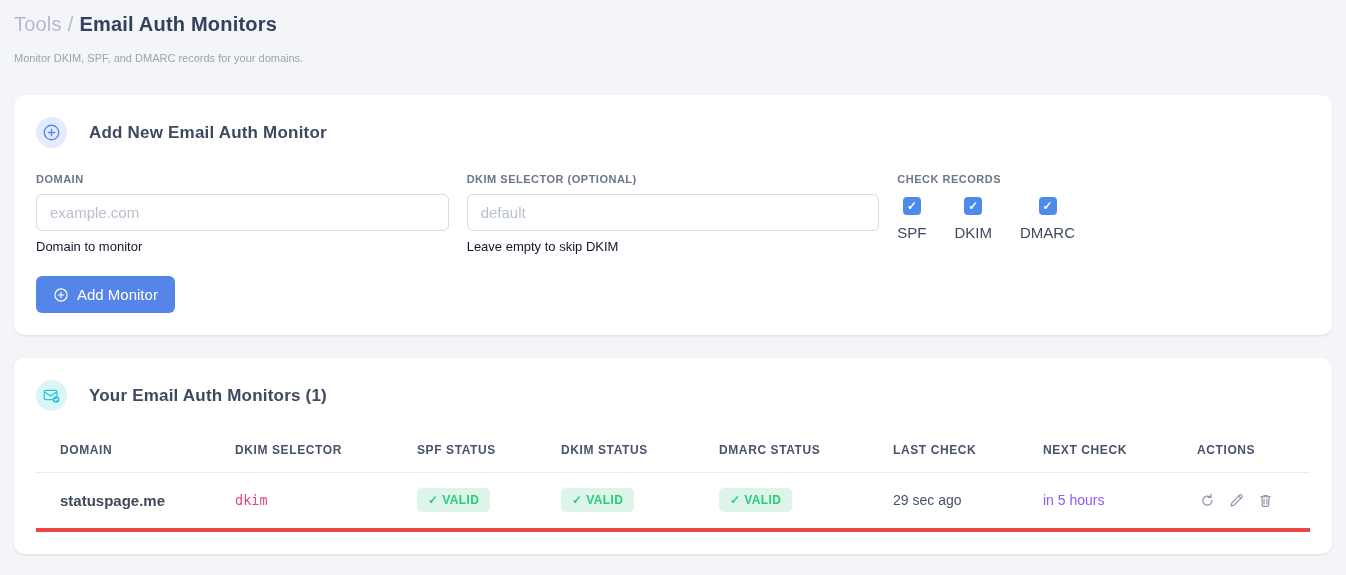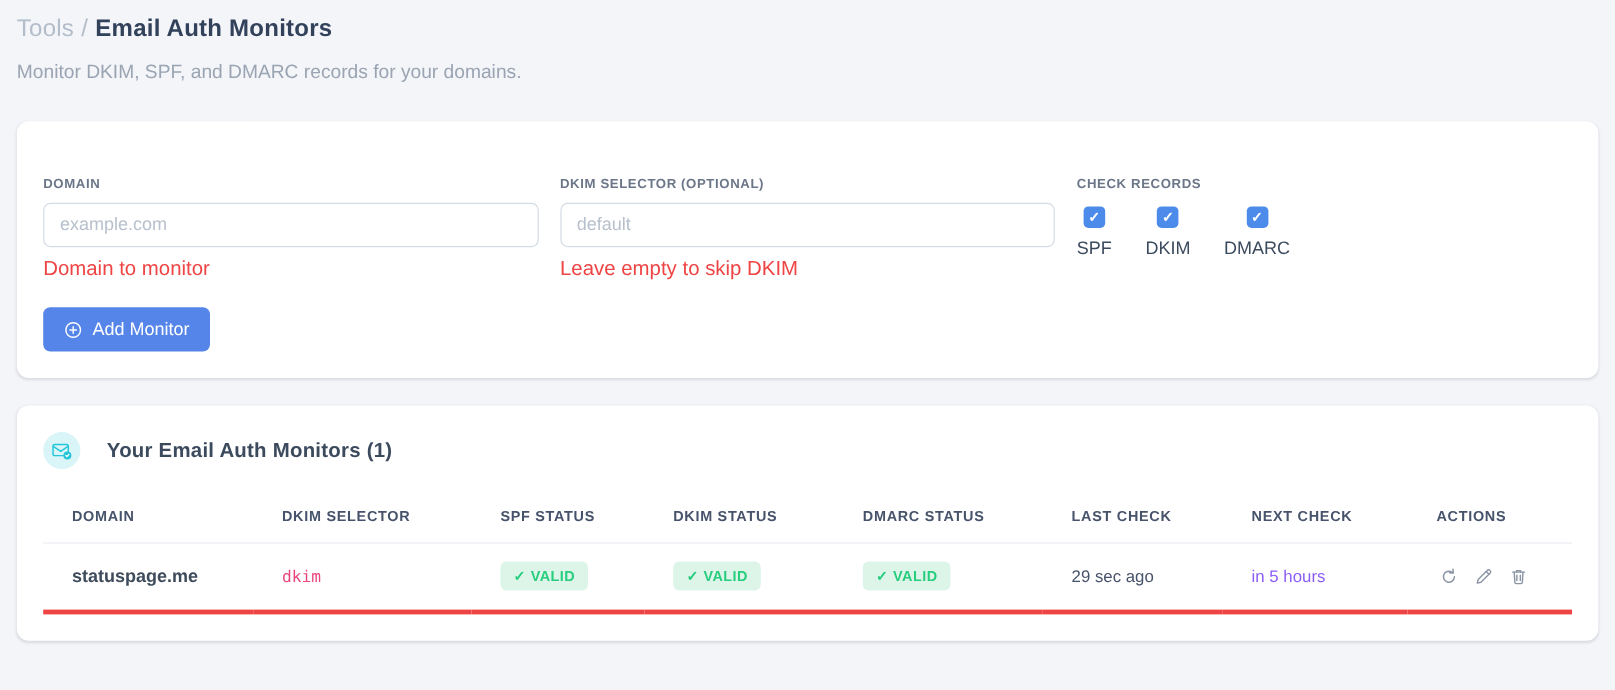--- a/index.html
+++ b/index.html
@@ -9,21 +9,21 @@
     font-family: "Liberation Sans", sans-serif;
     color: #3c4a5e;
   }
   .page { padding: 10px 14px; }
 
   
   .breadcrumb { font-size: 20px; letter-spacing: .2px; padding-top: 3px; }
   .bc-parent { color: #b3bcc9; cursor: pointer; }
   .bc-sep { color: #b3bcc9; margin: 0 6px; }
   .bc-current { color: #33425b; font-weight: 700; }
-  .subtitle { margin-top: 16px; color: #9aa4b2; font-size: 16px; }
+  .subtitle { margin-top: 16px; color: #9aa4b2; font-size: 11px; }
 
   
   .card {
     background: #ffffff;
     border-radius: 10px;
     box-shadow: 0 1px 2px rgba(16,24,40,.05), 0 1px 3px rgba(16,24,40,.06);
     padding: 22px;
   }
   .add-card { margin-top: 31px; }
   .monitors-card { margin-top: 23px; }
@@ -50,21 +50,21 @@
     letter-spacing: .5px; margin-bottom: 9px;
   }
   .text-input {
     width: 100%; height: 37px;
     border: 1px solid #d5dbe5; border-radius: 6px;
     padding: 0 13px; font-size: 15px; color: #0f172a;
     font-family: "Liberation Sans", sans-serif;
     background: #fff; outline: none;
   }
   .text-input::placeholder { color: #b7c0cc; }
-  .field-helper { margin-top: 8px; font-size: 17px; color: #ef4444; }
+  .field-helper { margin-top: 8px; font-size: 13px; color: #0f172a; }
 
   .checks { display: flex; align-items: center; gap: 28px; margin-top: 12px; }
   .check-option { display: flex; align-items: center; gap: 9px; cursor: pointer; flex-direction: column; }
   .cb {
     width: 18px; height: 18px; border-radius: 4px;
     background: #4d8beb;
     display: flex; align-items: center; justify-content: center;
     color: #fff; font-size: 12px; font-weight: 700; line-height: 1;
   }
   .cb::after { content: "✓"; }
@@ -120,20 +120,29 @@
 <body>
 
 <div class="page">
 
   <div class="breadcrumb">
     <span class="bc-parent">Tools</span><span class="bc-sep">/</span><span class="bc-current">Email Auth Monitors</span>
   </div>
   <div class="subtitle">Monitor DKIM, SPF, and DMARC records for your domains.</div>
 
   <section class="card add-card">
+    <div class="card-header">
+      <span class="icon-circle blue">
+        <svg width="19" height="19" viewBox="0 0 20 20" fill="none" stroke="#5585e8" stroke-width="1.4" stroke-linecap="round">
+          <circle cx="10" cy="10" r="7.6"></circle>
+          <path d="M10 6.6v6.8M6.6 10h6.8"></path>
+        </svg>
+      </span>
+      <h2 class="card-title">Add New Email Auth Monitor</h2>
+    </div>
 
     <div class="form-grid">
       <div class="field">
         <label class="field-label">DOMAIN</label>
         <input class="text-input" type="text" placeholder="example.com" style="">
         <div class="field-helper">Domain to monitor</div>
       </div>
 
       <div class="field">
         <label class="field-label">DKIM SELECTOR (OPTIONAL)</label>

